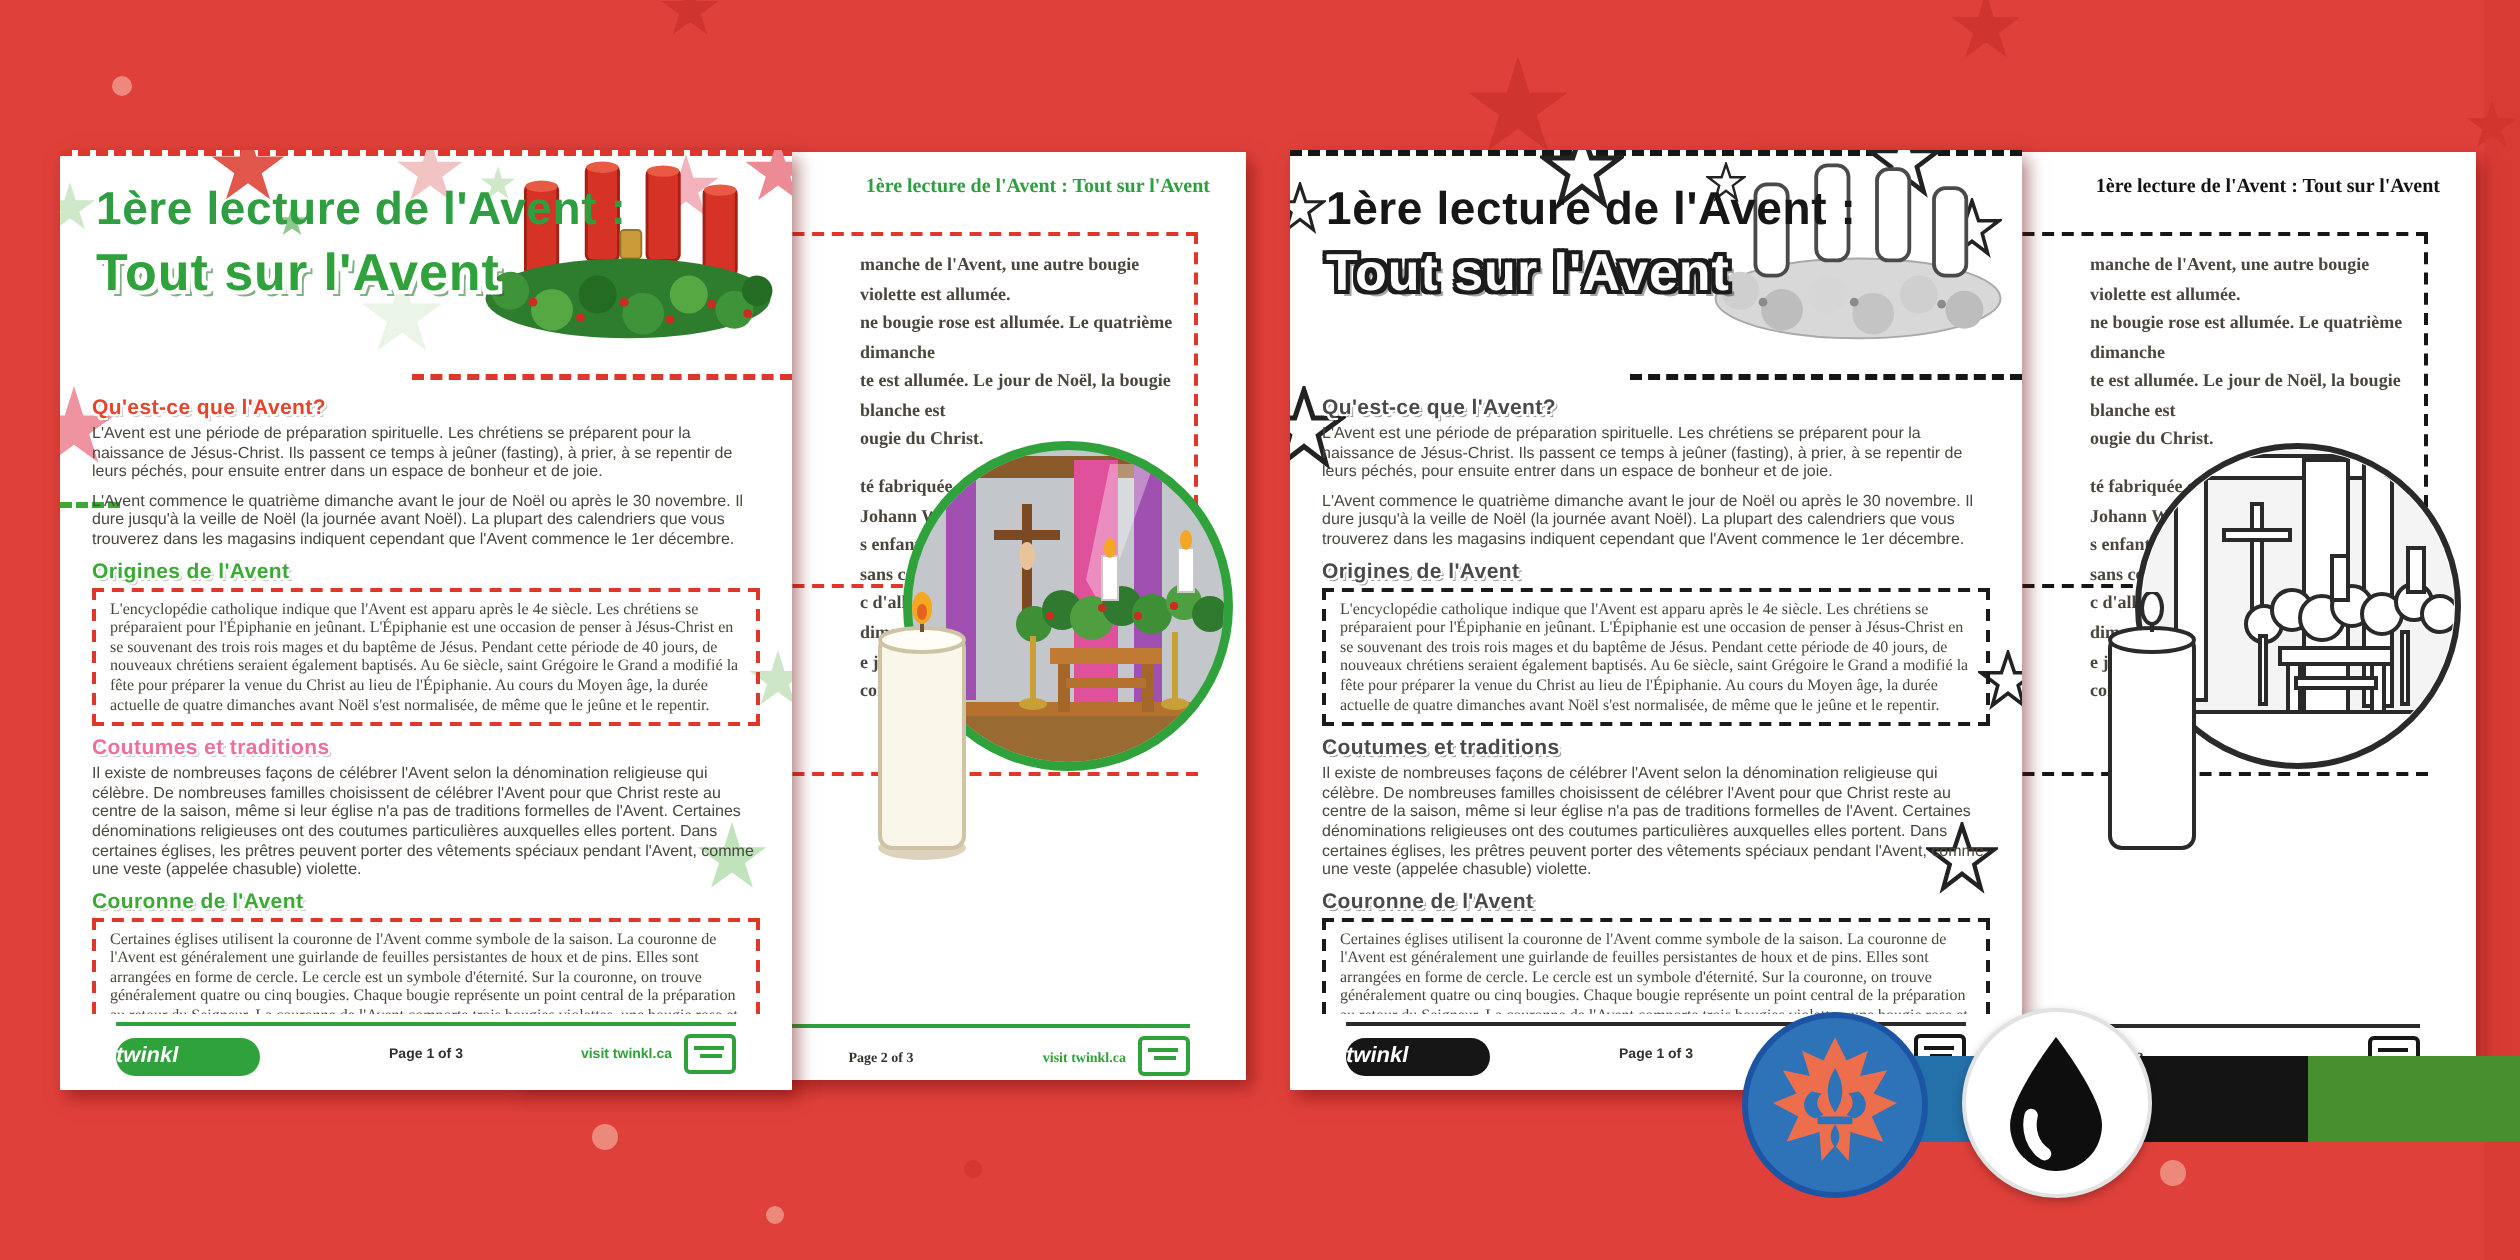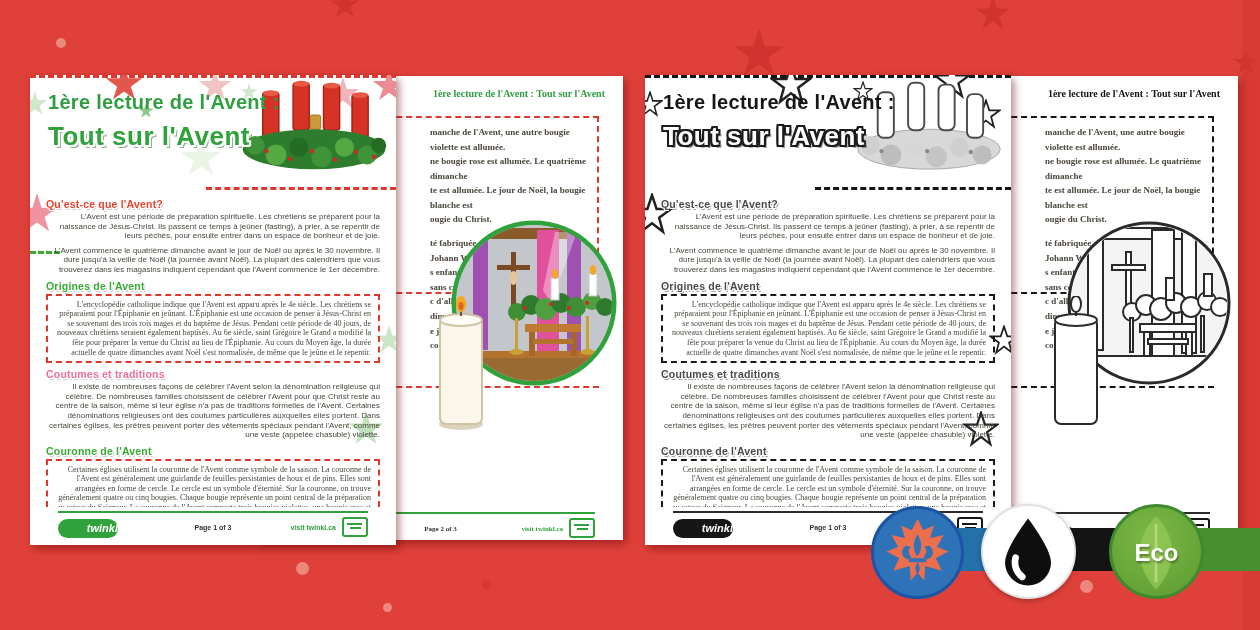--- a/index.html
+++ b/index.html
@@ -20,49 +20,49 @@
   #p2-L    { left:258px; top:76px; }
   #front-R { left:645px; top:75px; }
   #p2-R    { left:873px; top:76px; }
 
   
   .star { position:absolute; clip-path:polygon(50% 0%,61% 35%,98% 35%,68% 57%,79% 91%,50% 70%,21% 91%,32% 57%,2% 35%,39% 35%); }
   .ostar { position:absolute; } 
   .ostar svg { width:100%; height:100%; }
 
   
-  .title1 { position:absolute; left:18px; top:16px; font-size:20px; font-weight:700; color:#2f9e41; letter-spacing:.3px; }
+  .title1 { position:absolute; left:18px; top:16px; font-size:23px; font-weight:700; color:#2f9e41; letter-spacing:.3px; }
   .title2 { position:absolute; left:18px; top:46px; font-size:26px; font-weight:800; color:#2fa23c; letter-spacing:.5px;
             text-shadow:-2px -2px 0 #fff,2px -2px 0 #fff,-2px 2px 0 #fff,2px 2px 0 #fff,-2px 0 0 #fff,2px 0 0 #fff,0 -2px 0 #fff,0 2px 0 #fff,3px 3px 0 rgba(30,110,35,.55); }
   .bw .title1 { color:#161616; }
   .bw .title2 { color:#fff;
             text-shadow:-2px -2px 0 #1c1c1c,2px -2px 0 #1c1c1c,-2px 2px 0 #1c1c1c,2px 2px 0 #1c1c1c,-2px 0 0 #1c1c1c,2px 0 0 #1c1c1c,0 -2px 0 #1c1c1c,0 2px 0 #1c1c1c,3px 3px 0 rgba(0,0,0,.35); }
   .wreath { position:absolute; right:6px; top:2px; width:152px; height:96px; }
   .hdr-dash { position:absolute; left:176px; right:0; top:112px; border-top:3px dashed #df372b; }
   .bw .hdr-dash { border-color:#161616; left:170px; }
   .topdash { position:absolute; left:0; right:0; top:0; border-top:3px dashed #df372b; }
   .greendash { position:absolute; left:0; width:30px; top:176px; border-top:3px dashed #3aaa35; }
 
   
   .content { position:absolute; left:16px; right:16px; top:120px; height:312px; overflow:hidden; }
   .sec-h { font-size:10.5px; font-weight:800; margin:3px 0 2px; letter-spacing:.2px;
            text-shadow:-1px -1px 0 #fff,1px -1px 0 #fff,-1px 1px 0 #fff,1px 1px 0 #fff,1.5px 1.5px 0 rgba(0,0,0,.22); }
   .h-red   { color:#e8432e; }
   .h-green { color:#3aaa35; }
   .h-pink  { color:#ee6f9d; }
   .bw .sec-h { color:#4a4a4a; text-shadow:-1px -1px 0 #fff,1px -1px 0 #fff,-1px 1px 0 #fff,1px 1px 0 #fff,1.5px 1.5px 0 rgba(0,0,0,.4); }
-  .body-p { font-size:8px; line-height:1.2; color:#4b463d; margin:2px 0 5px; font-weight:500;text-align:right; }
+  .body-p { font-size:8px; line-height:1.2; color:#4b463d; margin:2px 0 5px; font-weight:500; }
   .dashbox { border:2px dashed #df372b; padding:4px 7px; margin:2px 0 5px; }
   .bw .dashbox { border-color:#1a1a1a; }
   .dashbox .body-p { margin:0;font-family:Liberation Serif, serif; }
 
   
   .pfooter { position:absolute; left:28px; right:28px; top:436px; height:32px; border-top:2px solid #2fa23c; }
   .bw .pfooter { border-top-color:#2b2b2b; }
-  .logo { position:absolute; left:0; top:6px; width:60px; height:19px; background:#2fa23c; border-radius:10px; color:#fff; font-weight:800; font-style:italic; font-size:11px; text-align:right; line-height:19px; }
+  .logo { position:absolute; left:0; top:6px; width:72px; height:19px; background:#2fa23c; border-radius:10px; color:#fff; font-weight:800; font-style:italic; font-size:11px; text-align:left; line-height:19px; }
   .bw .logo { background:#161616; }
   .pglabel { position:absolute; left:0; right:0; top:11px; text-align:center; font-size:7px; font-weight:700; color:#33312c; }
   .visit { position:absolute; right:32px; top:11px; font-size:7px; font-weight:800; color:#2fa23c; }
   .stamp { position:absolute; right:0; top:4px; width:26px; height:20px; border:2px solid #2fa23c; border-radius:3px; background:
            linear-gradient(#2fa23c 0 0) 50% 30%/70% 2px no-repeat,
            linear-gradient(#2fa23c 0 0) 50% 60%/50% 2px no-repeat; }
   .bw .stamp { border-color:#161616; background:
            linear-gradient(#161616 0 0) 50% 30%/70% 2px no-repeat,
            linear-gradient(#161616 0 0) 50% 60%/50% 2px no-repeat; }
 
@@ -424,21 +424,14 @@
     </svg>
   </div>
 
   <div class="badge" id="badge-ink">
     <svg viewBox="0 0 95 95">
       <path d="M47 13 C47 13 23 44 23 59 a24 24 0 0 0 48 0 C71 44 47 13 47 13 Z" fill="#0e0e0e"></path>
       <path d="M34 54 C32 62 35 70 41 74" stroke="#fff" stroke-width="7" stroke-linecap="round" fill="none"></path>
     </svg>
   </div>
 
-  <div class="badge" id="badge-eco">
-    <svg viewBox="0 0 95 95">
-      <path d="M47 10 C70 33 70 64 47 88 C24 64 24 33 47 10 Z" fill="#8fc653" opacity="0.85"></path>
-      <line x1="47" y1="18" x2="47" y2="80" stroke="#b2d77f" stroke-width="3"></line>
-    </svg>
-    <div class="eco-label">Eco</div>
-  </div>
 
 </div>
 
 </body></html>

